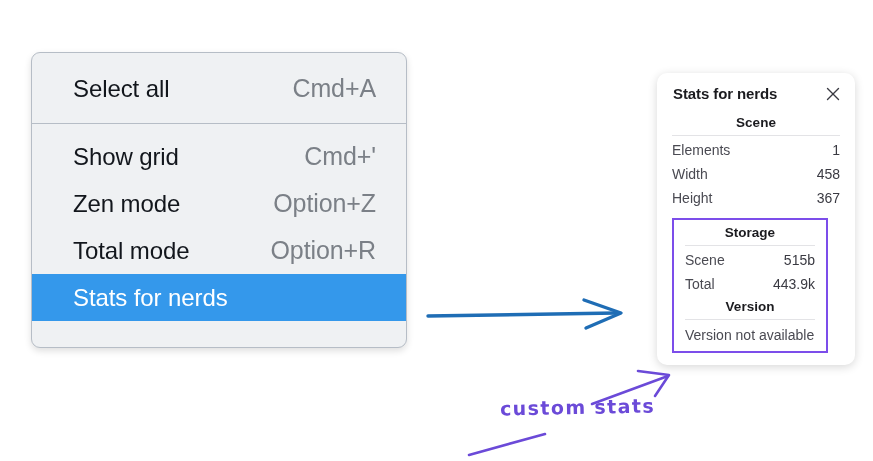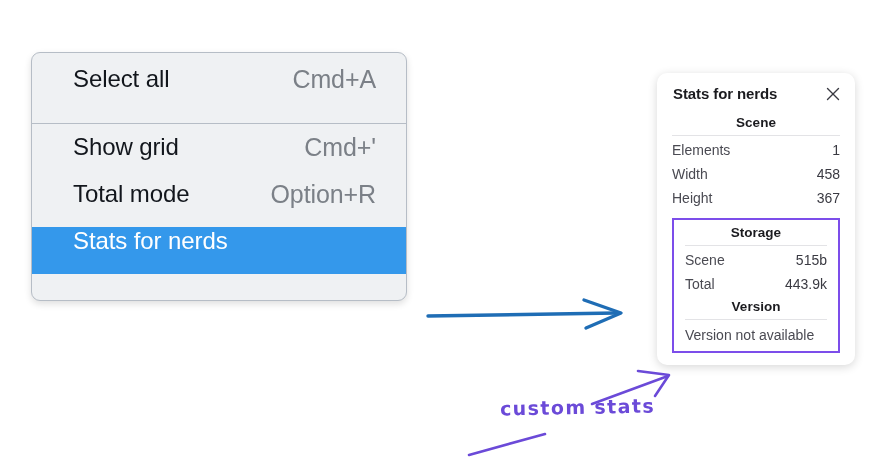--- a/index.html
+++ b/index.html
@@ -35,20 +35,21 @@
   .menu-group.first {
     padding: 12px 0 11px 0;
   }
   .menu-sep {
     height: 1px;
     background: #b6bdc6;
     width: 100%;
   }
   .menu-item {
     display: flex;
+    align-items: center;
     justify-content: space-between;
     padding: 0 30px 0 41px;
     height: 47px;
     box-sizing: border-box;
     cursor: default;
   }
   .menu-item.highlighted {
     background: #3498eb;
   }
   .menu-label {
@@ -126,21 +127,21 @@
     font-size: 14px;
     color: #4a4a52;
     padding: 3px 0;
     line-height: 1.28;
   }
   .stat-value {
     color: #3a3a42;
   }
   .highlight-box {
     border: 2px solid #7c4dea;
-    margin: 7px 0 0 0;
+    margin: 7px 12px 0 0;
     padding: 3px 11px 7px 11px;
     box-sizing: border-box;
   }
   .highlight-box .section-title {
     padding-top: 2px;
   }
   .version-text {
     font-size: 14px;
     color: #4a4a52;
     padding: 4px 0 1px 0;
@@ -179,20 +180,24 @@
       <span class="menu-shortcut">Cmd+A</span>
     </div>
   </div>
 
   <div class="menu-sep"></div>
 
   <div class="menu-group">
     <div class="menu-item">
       <span class="menu-label">Show grid</span>
       <span class="menu-shortcut">Cmd+'</span>
+    </div>
+    <div class="menu-item">
+      <span class="menu-label">Zen mode</span>
+      <span class="menu-shortcut">Option+Z</span>
     </div>
     <div class="menu-item">
       <span class="menu-label">Total mode</span>
       <span class="menu-shortcut">Option+R</span>
     </div>
     <div class="menu-item highlighted">
       <span class="menu-label">Stats for nerds</span>
     </div>
     <div class="menu-bottom-pad"></div>
   </div>

